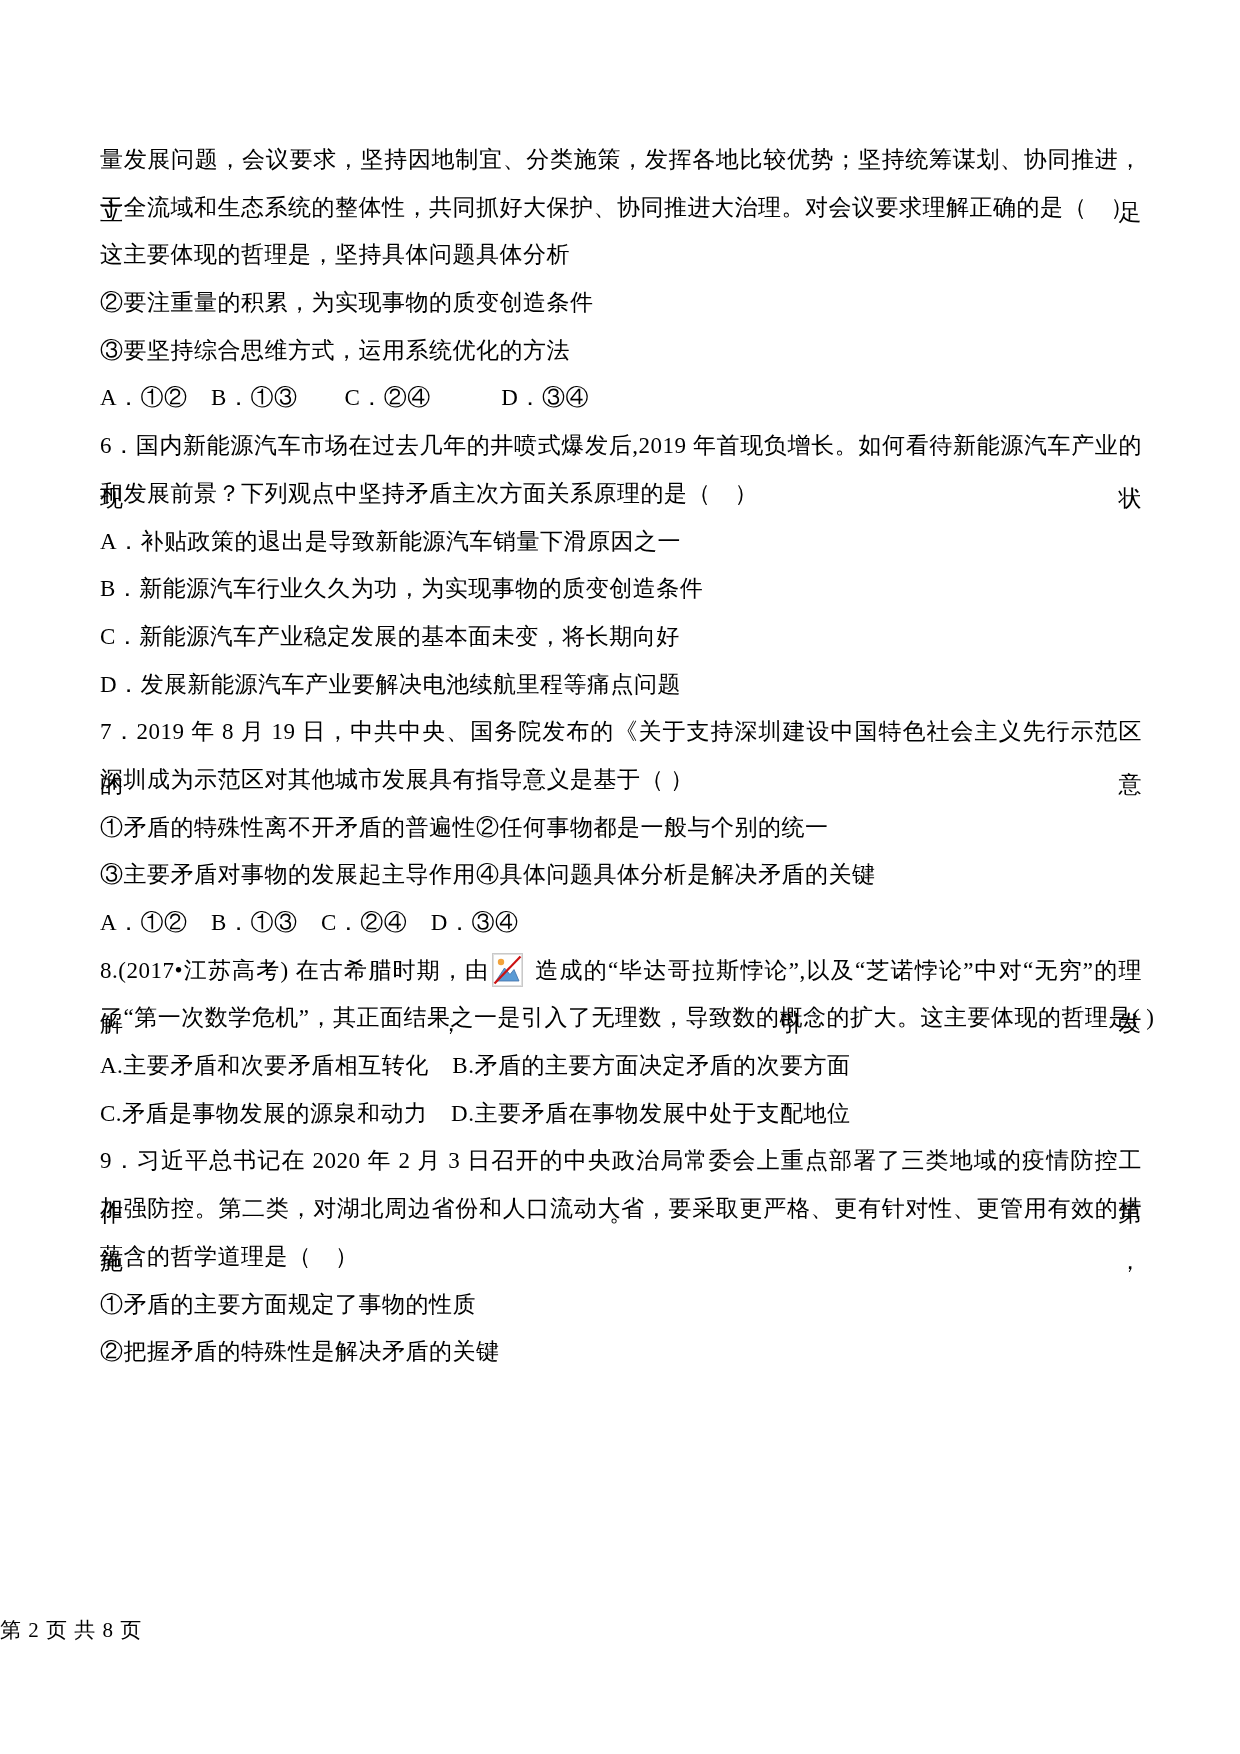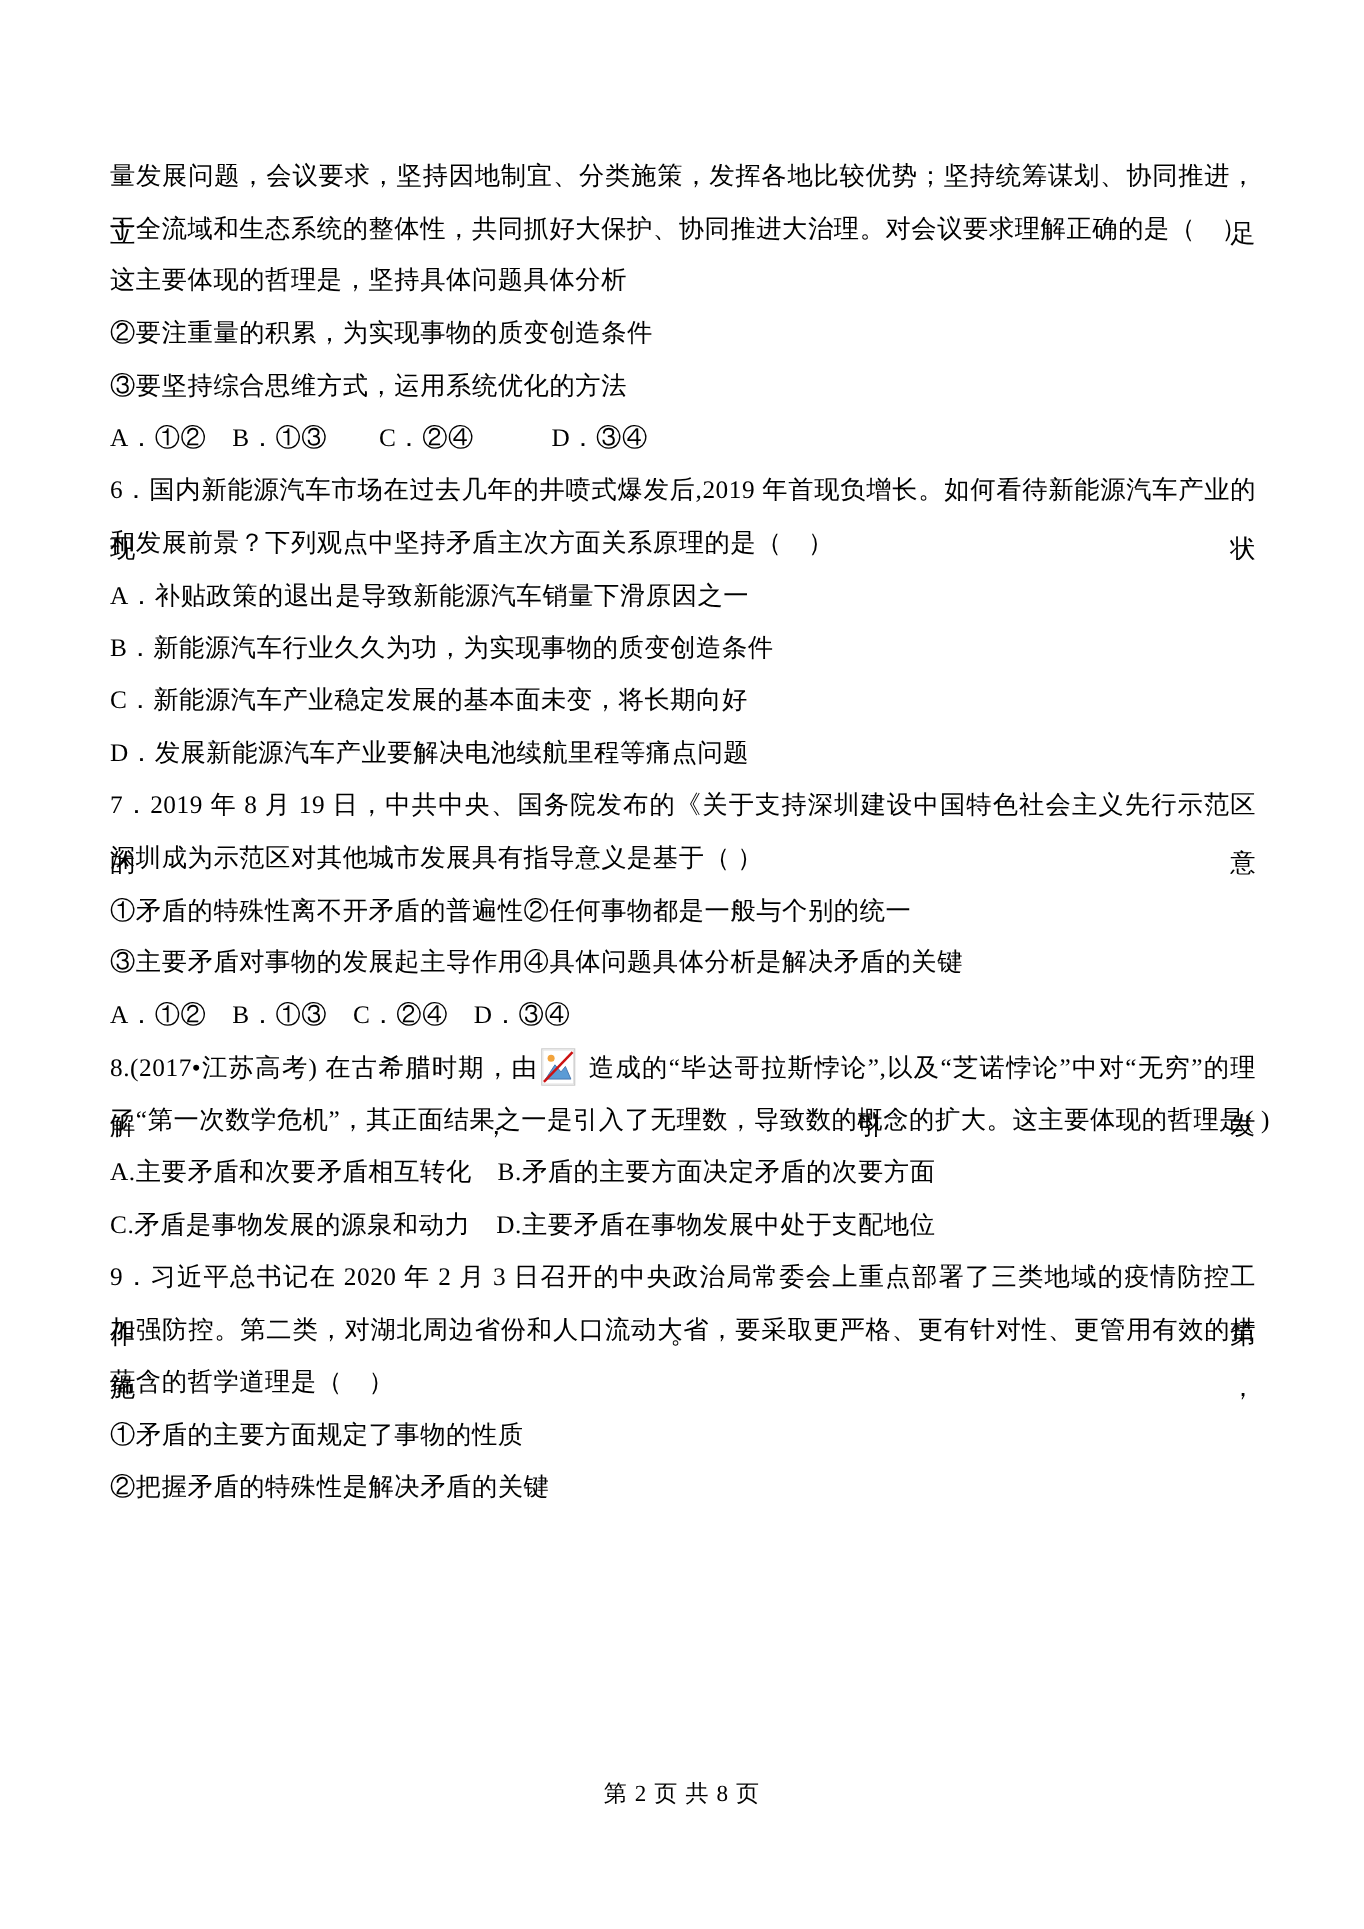--- a/index.html
+++ b/index.html
@@ -25,21 +25,21 @@
   }
   .imgbox {
     display:inline-block; width:31px; height:34px;
     vertical-align:middle; margin:0 5px 4px 3px;
     background:#ffffff; border:1px solid #c9c9c9;
     box-sizing:border-box; position:relative;
   }
   .imgbox svg { display:block; width:29px; height:32px; }
   .footer {
     position:absolute; left:0; top:1616px; width:100%;
-    text-align:center; font-size:21px; letter-spacing:1px;
+    text-align:left; font-size:21px; letter-spacing:1px;
   }
 </style>
 </head>
 <body>
 
 <div class="doc">
   <div class="ln j">量发展问题，会议要求，坚持因地制宜、分类施策，发挥各地比较优势；坚持统筹谋划、协同推进，立足</div>
   <div class="ln">于全流域和生态系统的整体性，共同抓好大保护、协同推进大治理。对会议要求理解正确的是（　）</div>
   <div class="ln">这主要体现的哲理是，坚持具体问题具体分析</div>
   <div class="ln">②要注重量的积累，为实现事物的质变创造条件</div>

